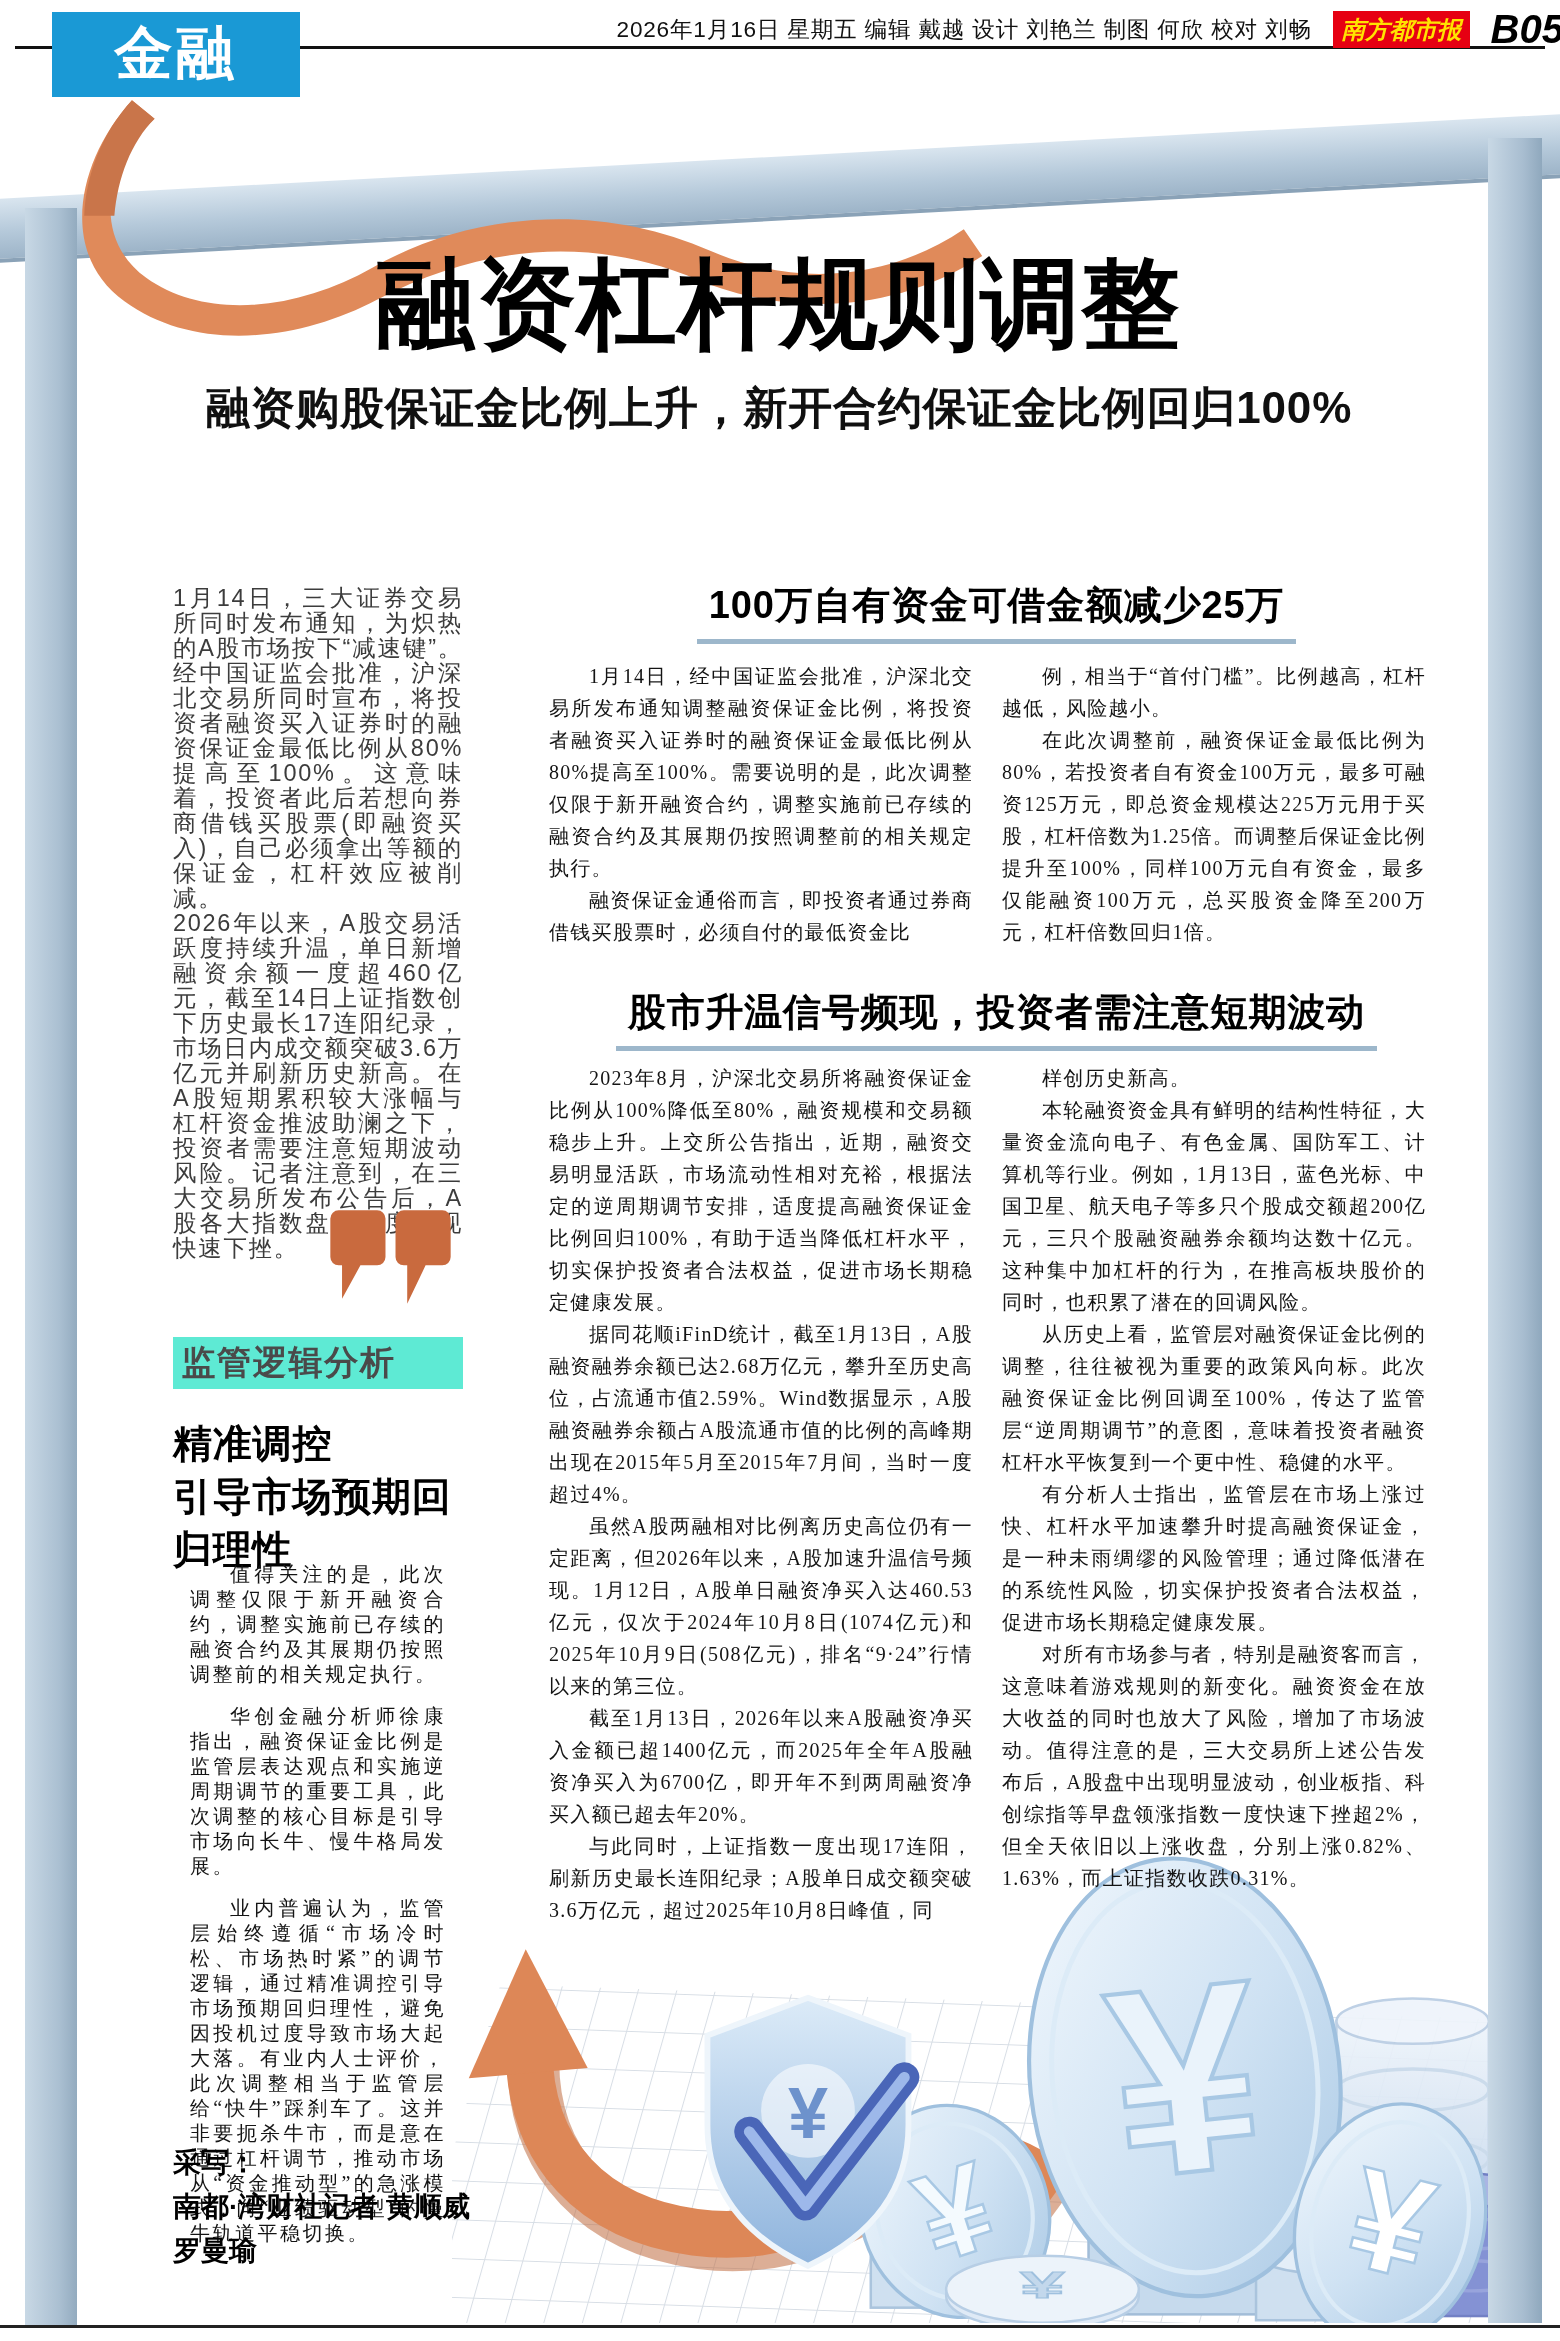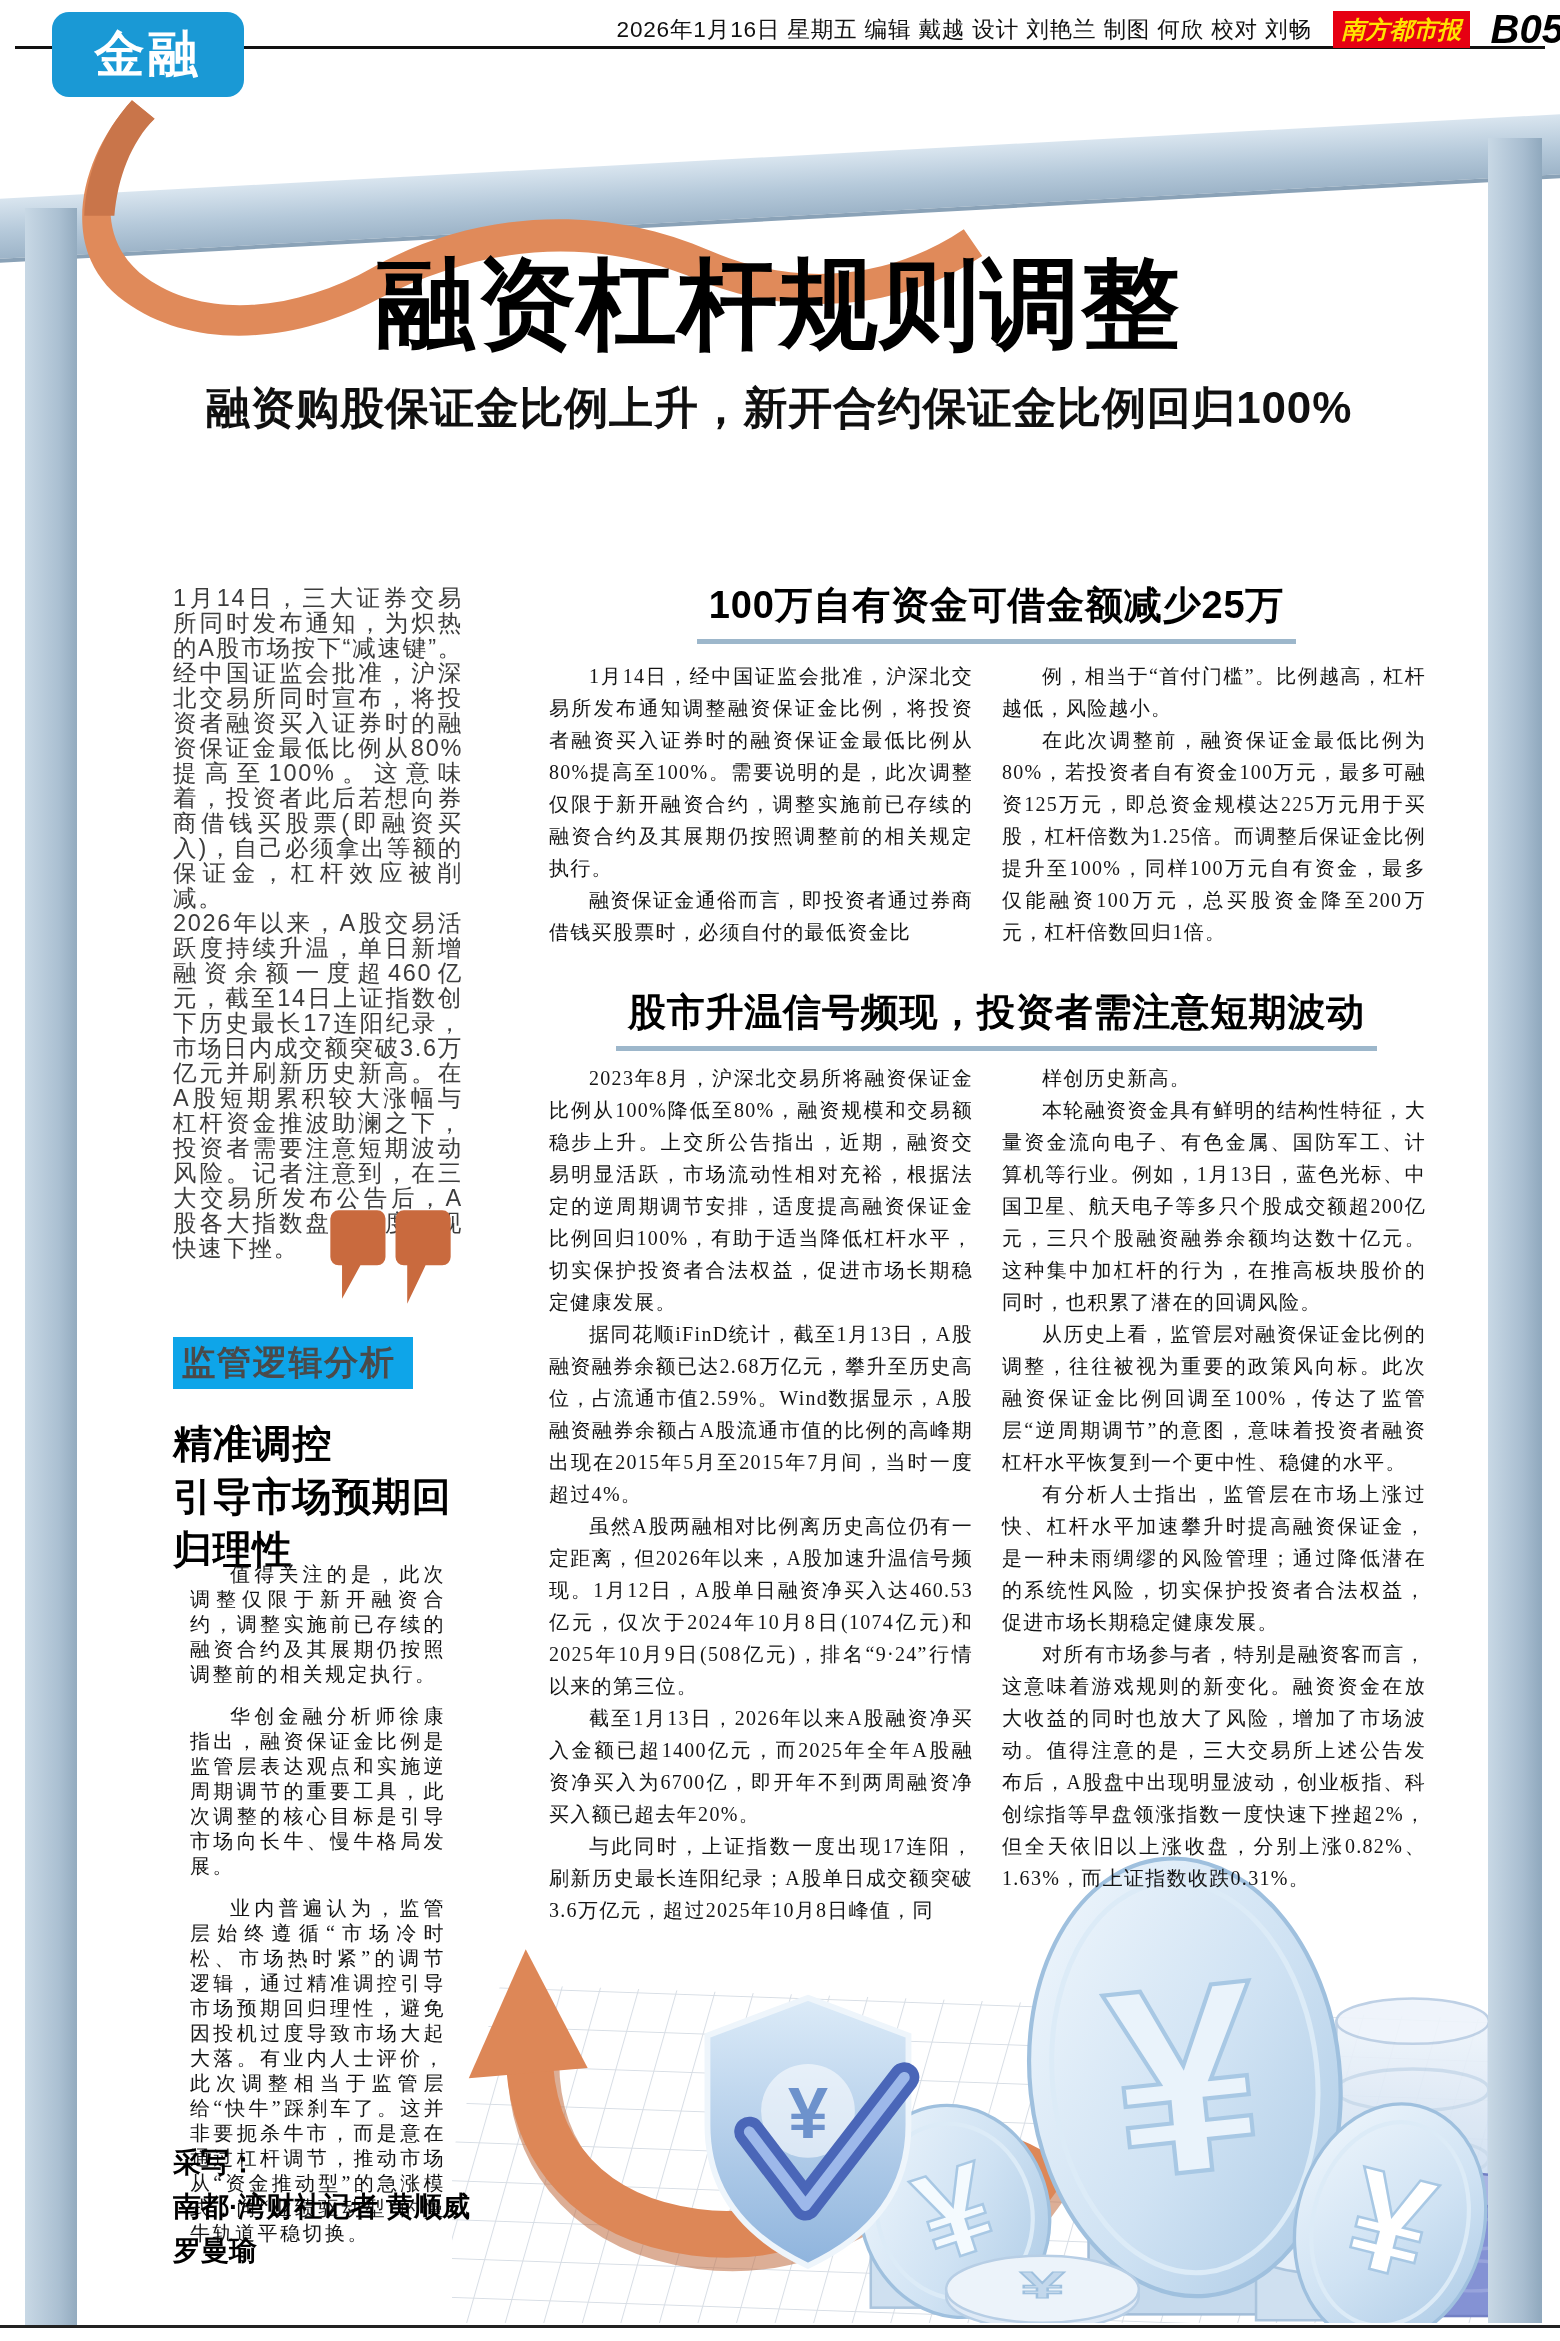--- a/index.html
+++ b/index.html
@@ -1,23 +1,23 @@
 <!DOCTYPE html>
 <html style="font-size:13.4px"><head>
 <meta charset="utf-8">
 <style>
   html,body { margin:0; padding:0; background:#ffffff; }
   .page { position:relative; width:1560px; height:2342px; background:#fff; overflow:hidden;
           font-family:"Liberation Sans", sans-serif; }
 
   
   .top-rule { position:absolute; left:15px; top:46px; width:1530px; height:2.5px; background:#111; z-index:5; }
-  .finance-box { position:absolute; left:52px; top:11.7px; width:192px; height:85px; background:#1a99d5;
+  .finance-box { position:absolute; left:52px; top:11.7px; width:248px; height:85px; background:#1a99d5;
                  color:#fff; display:flex; align-items:center; justify-content:center;
-                 font-size:50px; font-weight:900; letter-spacing:3.4px; z-index:6;border-radius:17px; }
+                 font-size:58px; font-weight:900; letter-spacing:3.4px; z-index:6; }
   .masthead { position:absolute; left:602px; top:10px; width:962px; height:39px; display:flex;
               align-items:center; justify-content:flex-end; gap:21px; z-index:6; }
   .dateline { font-size:22.6px; color:#111; letter-spacing:0.8px; white-space:nowrap; }
   .paper-badge { background:#e60012; color:#ffe300; font-size:24px; font-weight:900; padding:2.5px 8.4px;
                  font-style:italic; white-space:nowrap; }
   .page-no { font-size:40px; font-weight:900; color:#000;font-style:italic; }
 
   
   .frame-top { position:absolute; left:-29px; top:156px; width:1638px; height:60px;
                transform:rotate(-3.1deg); z-index:2;
@@ -33,21 +33,21 @@
   
   .headline { position:absolute; left:201px; top:251px; width:1156px; text-align:center; z-index:4; color:#000; }
   .headline-line { font-size:99px; font-weight:900; line-height:106px; letter-spacing:1.7px; }
   .subhead { margin-top:22px; font-size:44px; font-weight:600; color:#101010; letter-spacing:0.8px; }
 
   
   .intro { position:absolute; left:173px; top:586px; width:290px; z-index:4; }
   .intro p { margin:0; font-size:23.5px; line-height:25px; letter-spacing:1.7px; color:#3c3c3c;
              text-align:justify; }
   .quote-wrap { position:absolute; left:327px; top:1210px; width:127px; height:99px; z-index:4; }
-  .kicker { position:absolute; left:173px; top:1337px; width:240px; height:52px; background:#0ea5e9;
+  .kicker { position:absolute; left:173px; top:1337px; width:290px; height:52px; background:#5eead4;
             display:flex; align-items:center; padding-left:8.4px; box-sizing:border-box;
             font-size:34px; font-weight:800; color:#4a4a4a; letter-spacing:1.7px; z-index:4; }
   .analysis-title { position:absolute; left:173px; top:1417px; width:302px; font-size:39px; font-weight:900;
                     color:#000; line-height:53px; z-index:4; letter-spacing:0.8px; }
   .analysis-body { position:absolute; left:173px; top:1545px; width:290px; z-index:4; }
   .analysis-body p { margin:17px; font-family:"Liberation Serif", serif; font-size:20px; line-height:25px;
                      letter-spacing:2.5px; color:#151515; text-align:justify; text-indent:2em; }
   .byline { position:absolute; left:173px; top:2141px; width:352px; z-index:4;
             font-size:28px; font-weight:700; color:#000; line-height:44px; }
 

